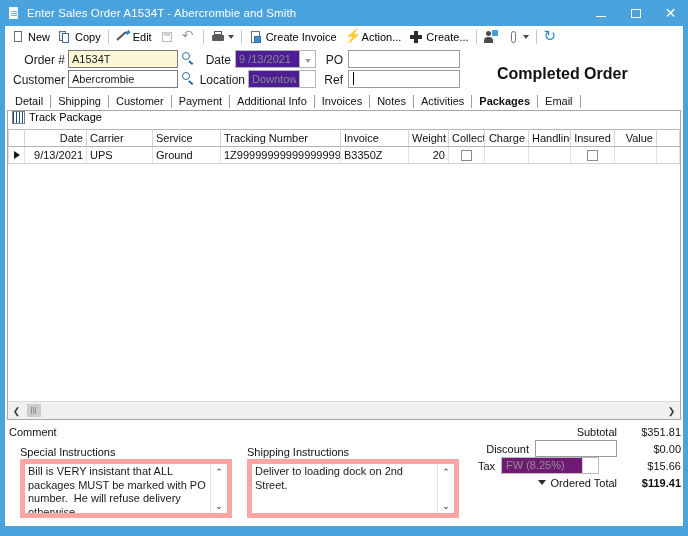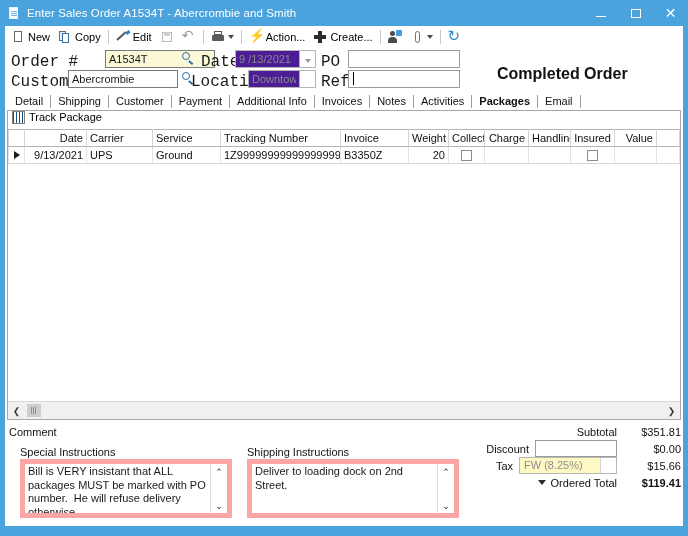--- a/index.html
+++ b/index.html
@@ -302,39 +302,39 @@
     color: #2e8bc9;
   }
 
   
   .fields {
     position: relative;
     height: 43px;
   }
   .fld-label {
     position: absolute;
-    font-size: 16px;
+    font-size: 12px;
     color: #1a1a1a;
+    text-align: right;
     white-space: nowrap;
-    font-family: Liberation Mono, monospace;
   }
   .txtbox {
     position: absolute;
     box-sizing: border-box;
     border: 1px solid #7a7a7a;
     background: #ffffff;
     font-family: "Liberation Sans", sans-serif;
     font-size: 11px;
     color: #1a1a1a;
     padding: 0 3px;
     line-height: 16px;
     height: 18px;
     outline: none;
   }
-  .txtbox.yellow { background: #fbf8d8; margin-left: 37px; }
+  .txtbox.yellow { background: #fbf8d8; }
   .txtbox.readonly { background: #4c1d95; color: #8a8a8a; border-color: #b5b5b5; }
   .caret-blink {
     position: absolute;
     width: 1px;
     background: #000;
   }
   .mag {
     position: absolute;
     width: 14px; height: 14px;
   }
@@ -575,22 +575,22 @@
     font-family: "Liberation Sans", sans-serif;
     font-size: 11px;
     padding: 0 3px;
     color: #1a1a1a;
   }
   .tot-combo {
     box-sizing: border-box;
     width: 98px;
     height: 17px;
     border: 1px solid #b9b9b9;
-    background: #fef9c3;
-    margin-right: 6px;
+    background: #701a75;
+    margin-right: 24px;
     position: relative;
     color: #8e8e8e;
     font-size: 11px;
     line-height: 15px;
     padding-left: 4px;
   }
   .tot-combo .combo-btn {
     position: absolute;
     right: 0; top: 0;
     width: 15px; height: 15px;
@@ -731,20 +731,24 @@
       </div>
       <div class="tb-item">
         <span class="tb-ic ic-undo"></span>
       </div>
       <div class="tb-sep"></div>
       <div class="tb-item">
         <span class="tb-ic ic-print"></span>
         <span class="tb-caret"></span>
       </div>
       <div class="tb-sep"></div>
+      <div class="tb-item">
+        <span class="tb-ic ic-invoice"></span>
+        <span class="lbl">Create Invoice</span>
+      </div>
       <div class="tb-item">
         <span class="tb-ic ic-action"></span>
         <span class="lbl">Action...</span>
       </div>
       <div class="tb-item">
         <span class="tb-ic ic-plus"></span>
         <span class="lbl">Create...</span>
       </div>
       <div class="tb-sep"></div>
       <div class="tb-item">

